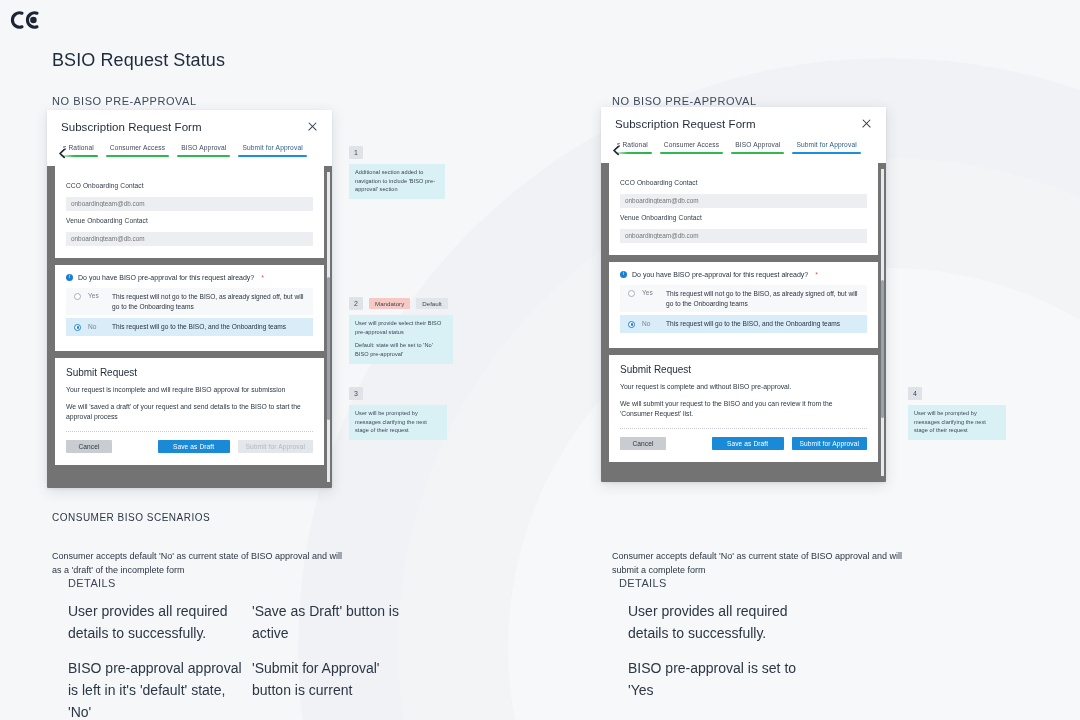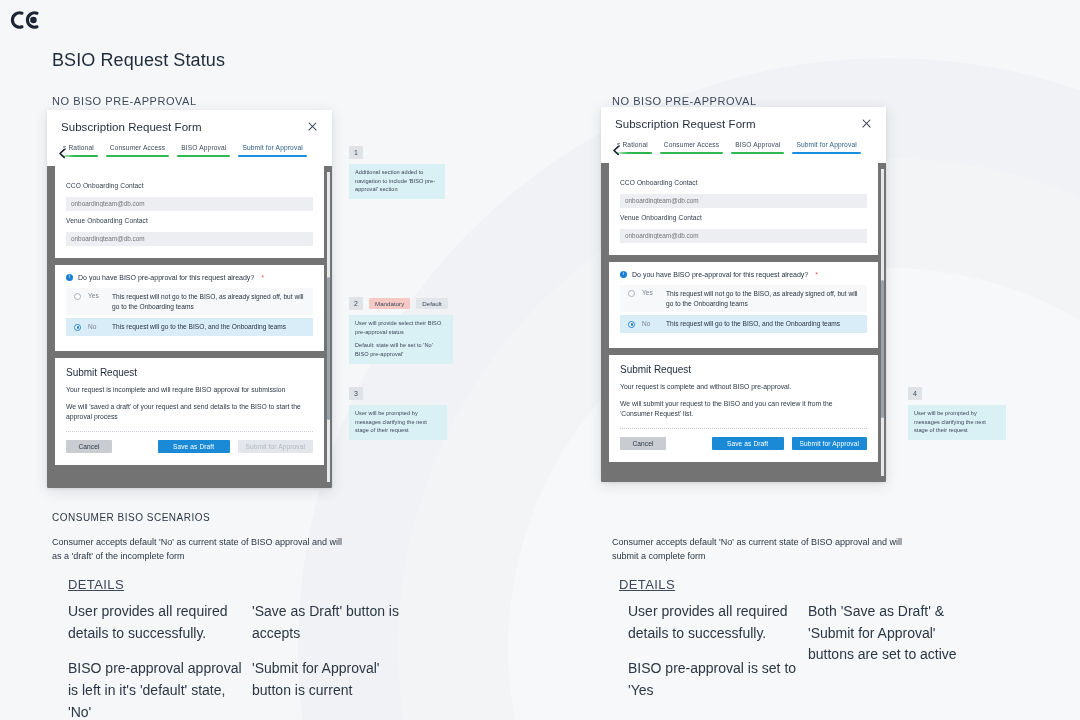--- a/index.html
+++ b/index.html
@@ -180,25 +180,25 @@
     background: #d9f0f5; padding: 4px 6px 5px 6px; font-size: 5.6px;
     color: #3a4756; line-height: 1.55; letter-spacing: .05px;
   }
   .anno-body p + p { margin-top: 5px; }
 
   
   .scenarios-label {
     position: absolute; left: 52px; top: 512px;
     font-size: 10px; letter-spacing: .5px; color: #2b3744;
   }
-  .scen { position: absolute; font-size: 9px; line-height: 1.55; color: #2b3744; width: 300px; }
+  .scen { position: absolute; font-size: 9px; line-height: 1.55; color: #2b3744; width: 300px; margin-top: 14px; }
   .scen-left  { left: 52px;  top: 536px; }
   .scen-right { left: 612px; top: 536px; }
   .details-label {
-    position: absolute; font-size: 13px; letter-spacing: .4px; color: #3c4857; text-decoration: underline;
+    position: absolute; font-size: 11px; letter-spacing: .4px; color: #3c4857;
   }
   .det-left  { left: 68px;  top: 577px; }
   .det-right { left: 619px; top: 577px; }
   .det-col { position: absolute; font-size: 14px; line-height: 1.55; color: #2b3744; }
   .det-col p + p { margin-top: 14px; }
   .dl1 { left: 68px;  top: 601px; width: 180px; }
   .dl2 { left: 252px; top: 601px; width: 150px; }
   .dr1 { left: 628px; top: 601px; width: 175px; }
   .dr2 { left: 808px; top: 601px; width: 170px; }
 
@@ -435,27 +435,24 @@
   <div class="scen scen-right">Consumer accepts default 'No' as current state of BISO approval and will submit a complete form</div>
 
   <div class="details-label det-left">DETAILS</div>
   <div class="details-label det-right">DETAILS</div>
 
   <div class="det-col dl1">
     <p>User provides all required details to successfully.</p>
     <p>BISO pre-approval approval is left in it's 'default' state,  'No'</p>
   </div>
   <div class="det-col dl2">
-    <p>'Save as Draft' button is accepts</p>
+    <p>'Save as Draft' button is active</p>
     <p>'Submit for Approval' button is current</p>
   </div>
 
   <div class="det-col dr1">
     <p>User provides all required details to successfully.</p>
     <p>BISO pre-approval is set to 'Yes</p>
   </div>
-  <div class="det-col dr2">
-    <p>Both 'Save as Draft' &amp; 'Submit for Approval' buttons are set to active</p>
-  </div>
 
   <div class="bottom-cut">&nbsp;</div>
 
 </div>
 
 </body></html>

